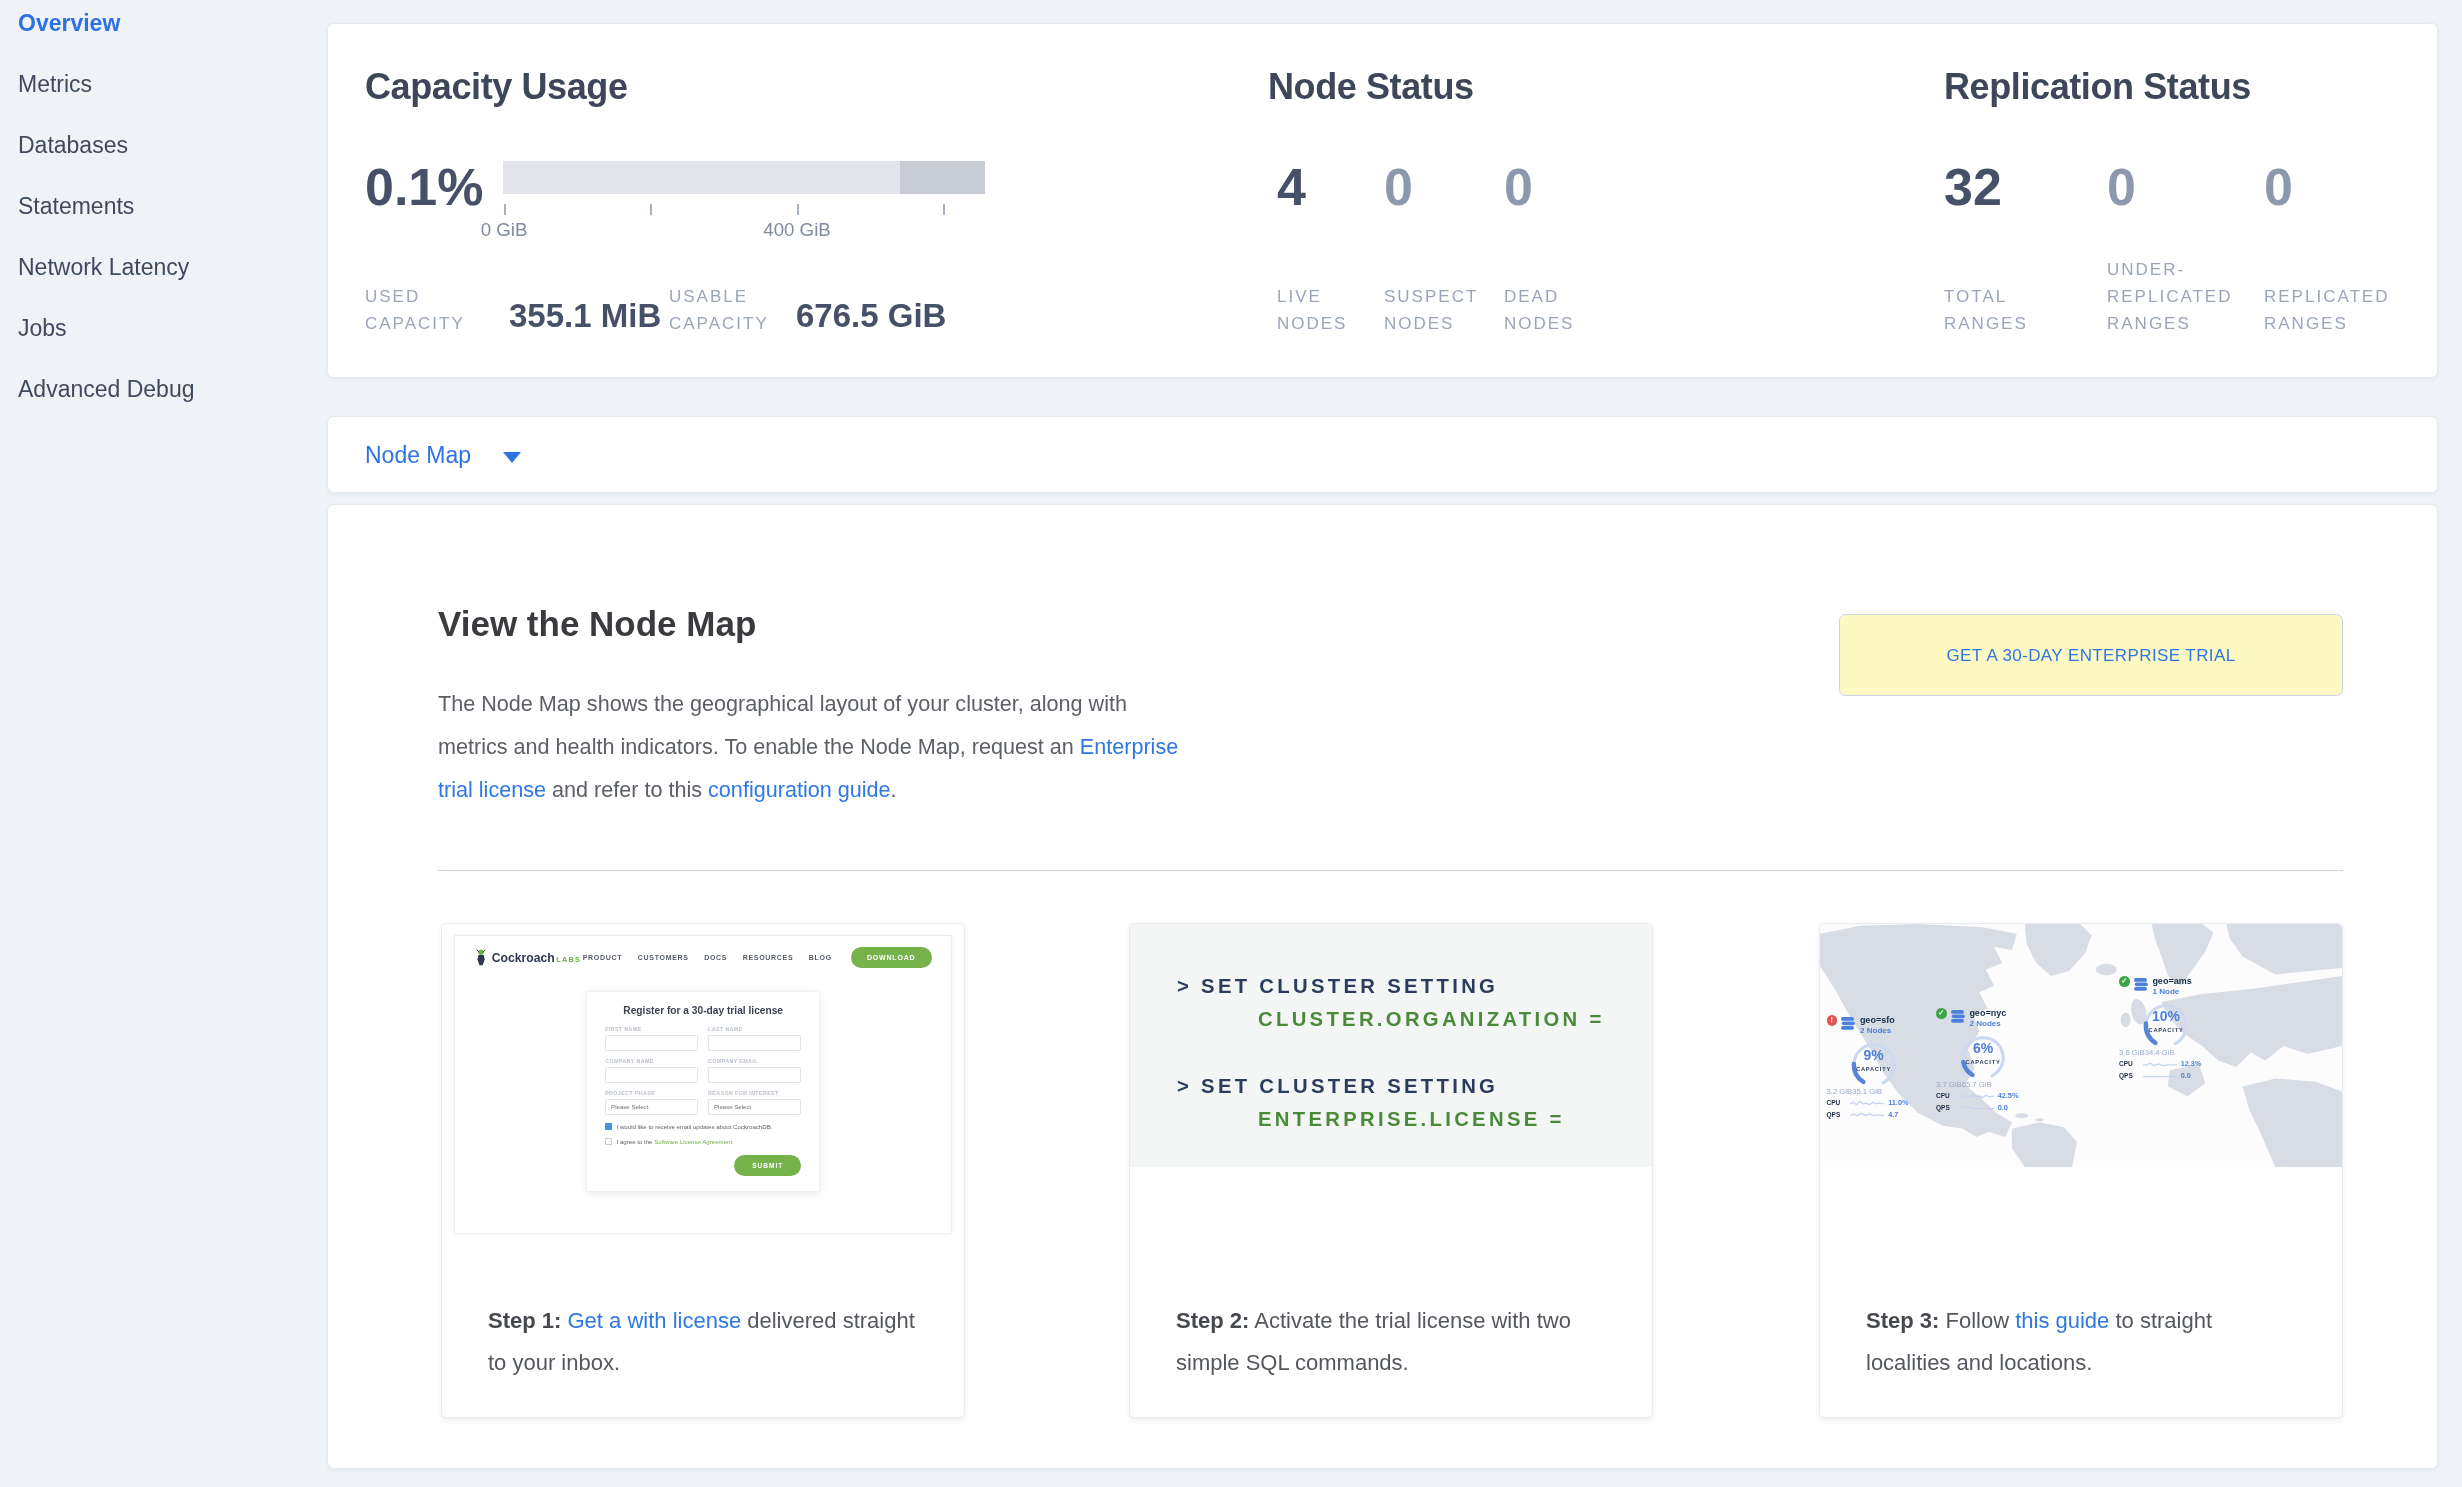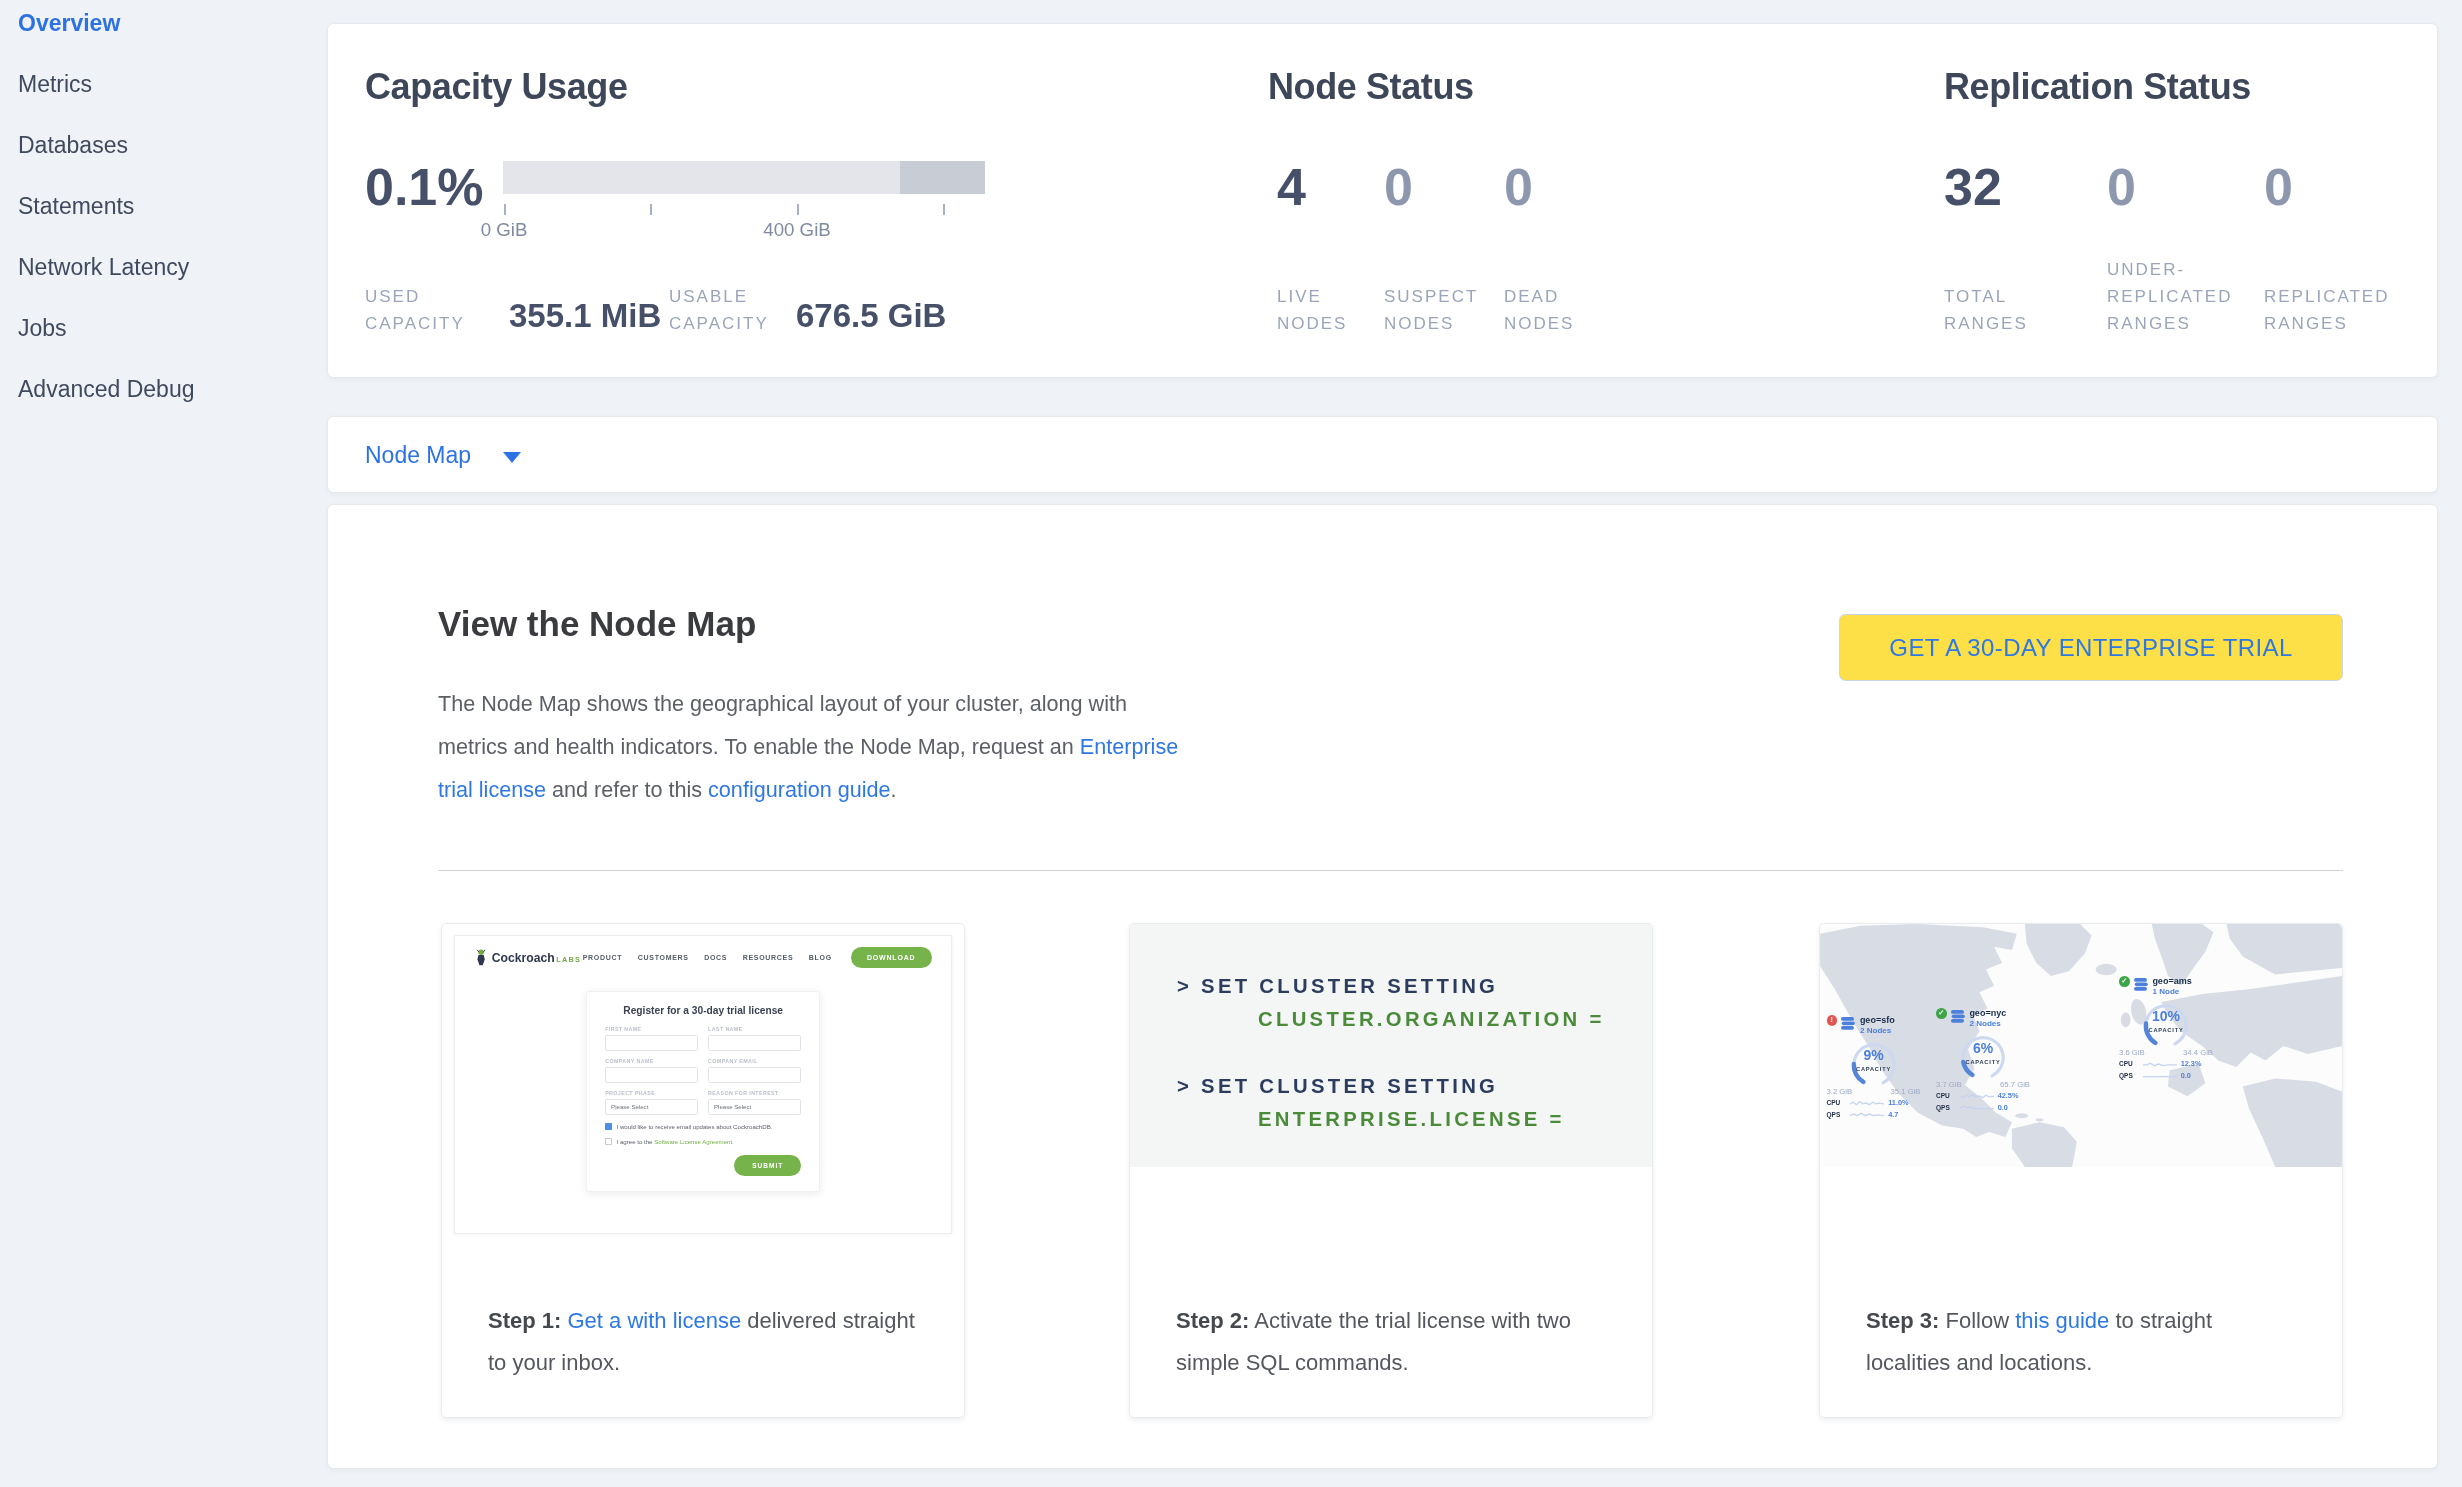--- a/index.html
+++ b/index.html
@@ -35,22 +35,22 @@
   .caret-down { display:inline-block; vertical-align:middle; margin-left:28px; margin-top:-4.9px;
                 width:0; height:0; border-left:9.8px solid transparent; border-right:9.8px solid transparent;
                 border-top:11.4px solid #2c72e4; }
 
   
   .content-panel { left:327px; top:504px; width:2111px; height:965px; }
   .section-title { position:absolute; left:110px; top:99px; font-size:35px; font-weight:600; color:#3a3b3e; }
   .intro { position:absolute; left:110px; top:177px; width:895px; font-size:21.6px; line-height:43px; color:#5c6066; }
   .lnk { color:#2e78e4; cursor:pointer; }
   .bold { font-weight:bold; color:#45484d; }
-  .trial-btn { position:absolute; right:94px; top:109px; width:504px; height:67px; background:#fde047;
-               border:1.6px solid #cad4e9; border-radius:6.5px; color:#2e78e4; font-size:24px; letter-spacing:0.4px;
+  .trial-btn { position:absolute; right:94px; top:109px; width:504px; height:82px; background:#fef9c3;
+               border:1.6px solid #cad4e9; border-radius:6.5px; color:#2e78e4; font-size:17px; letter-spacing:0.4px;
                text-align:center; line-height:63px; cursor:pointer; font-family:"Liberation Sans",sans-serif; }
   .divider { position:absolute; left:110px; right:94px; top:365px; border-top:1.6px solid #ccd1db; }
 
   
   .card { position:absolute; top:418px; width:524px; height:495px; background:#fff; border:0.8px solid #e8ebf0;
           border-radius:4.9px; box-shadow:0 2.4px 4.9px rgba(66,78,102,0.08); }
   .card1 { left:113px; } .card2 { left:801px; } .card3 { left:1491px; }
   .caption { position:absolute; left:46px; right:16.3px; top:376px; font-size:22px; line-height:42px; color:#54585e; }
 
   
@@ -98,21 +98,21 @@
                 text-align:center; line-height:10.6px; flex:0 0 auto; }
   .status-dot.ok { background:#3da547; }
   .status-dot.error { background:#e15654; }
   .db-icon { margin-top:2.4px; flex:0 0 auto; }
   .loc-name { font-size:9px; font-weight:bold; color:#182c49; line-height:10.6px; }
   .loc-nodes { font-size:8.1px; font-weight:bold; color:#4c80da; line-height:10.6px; }
   .gauge { position:relative; width:72px; height:50px; margin:2.4px auto 0; }
   .gauge-pct { position:absolute; left:0; right:0; top:8.1px; text-align:center; font-size:14px; font-weight:bold; color:#4c80da; }
   .gauge-cap { position:absolute; left:0; right:0; top:27px; text-align:center; font-size:5.7px; font-weight:bold;
                letter-spacing:0.8px; color:#2a3a55; }
-  .gib-row { display:flex; justify-content:space-between; font-size:7.7px; color:#9aa9c4; margin-top:-1.6px; }
+  .gib-row { display:flex; justify-content:flex-start; font-size:7.7px; color:#9aa9c4; margin-top:-1.6px; }
   .meter-row { display:flex; align-items:center; gap:4.1px; margin-top:2.4px; }
   .meter-label { width:19.5px; font-size:6.5px; font-weight:bold; color:#1e2c45; }
   .meter-value { font-size:7.3px; font-weight:bold; color:#4c80da; }
 
   svg { display:block; }
 </style>
 </head>
 <body>
 
 <div class="page">

